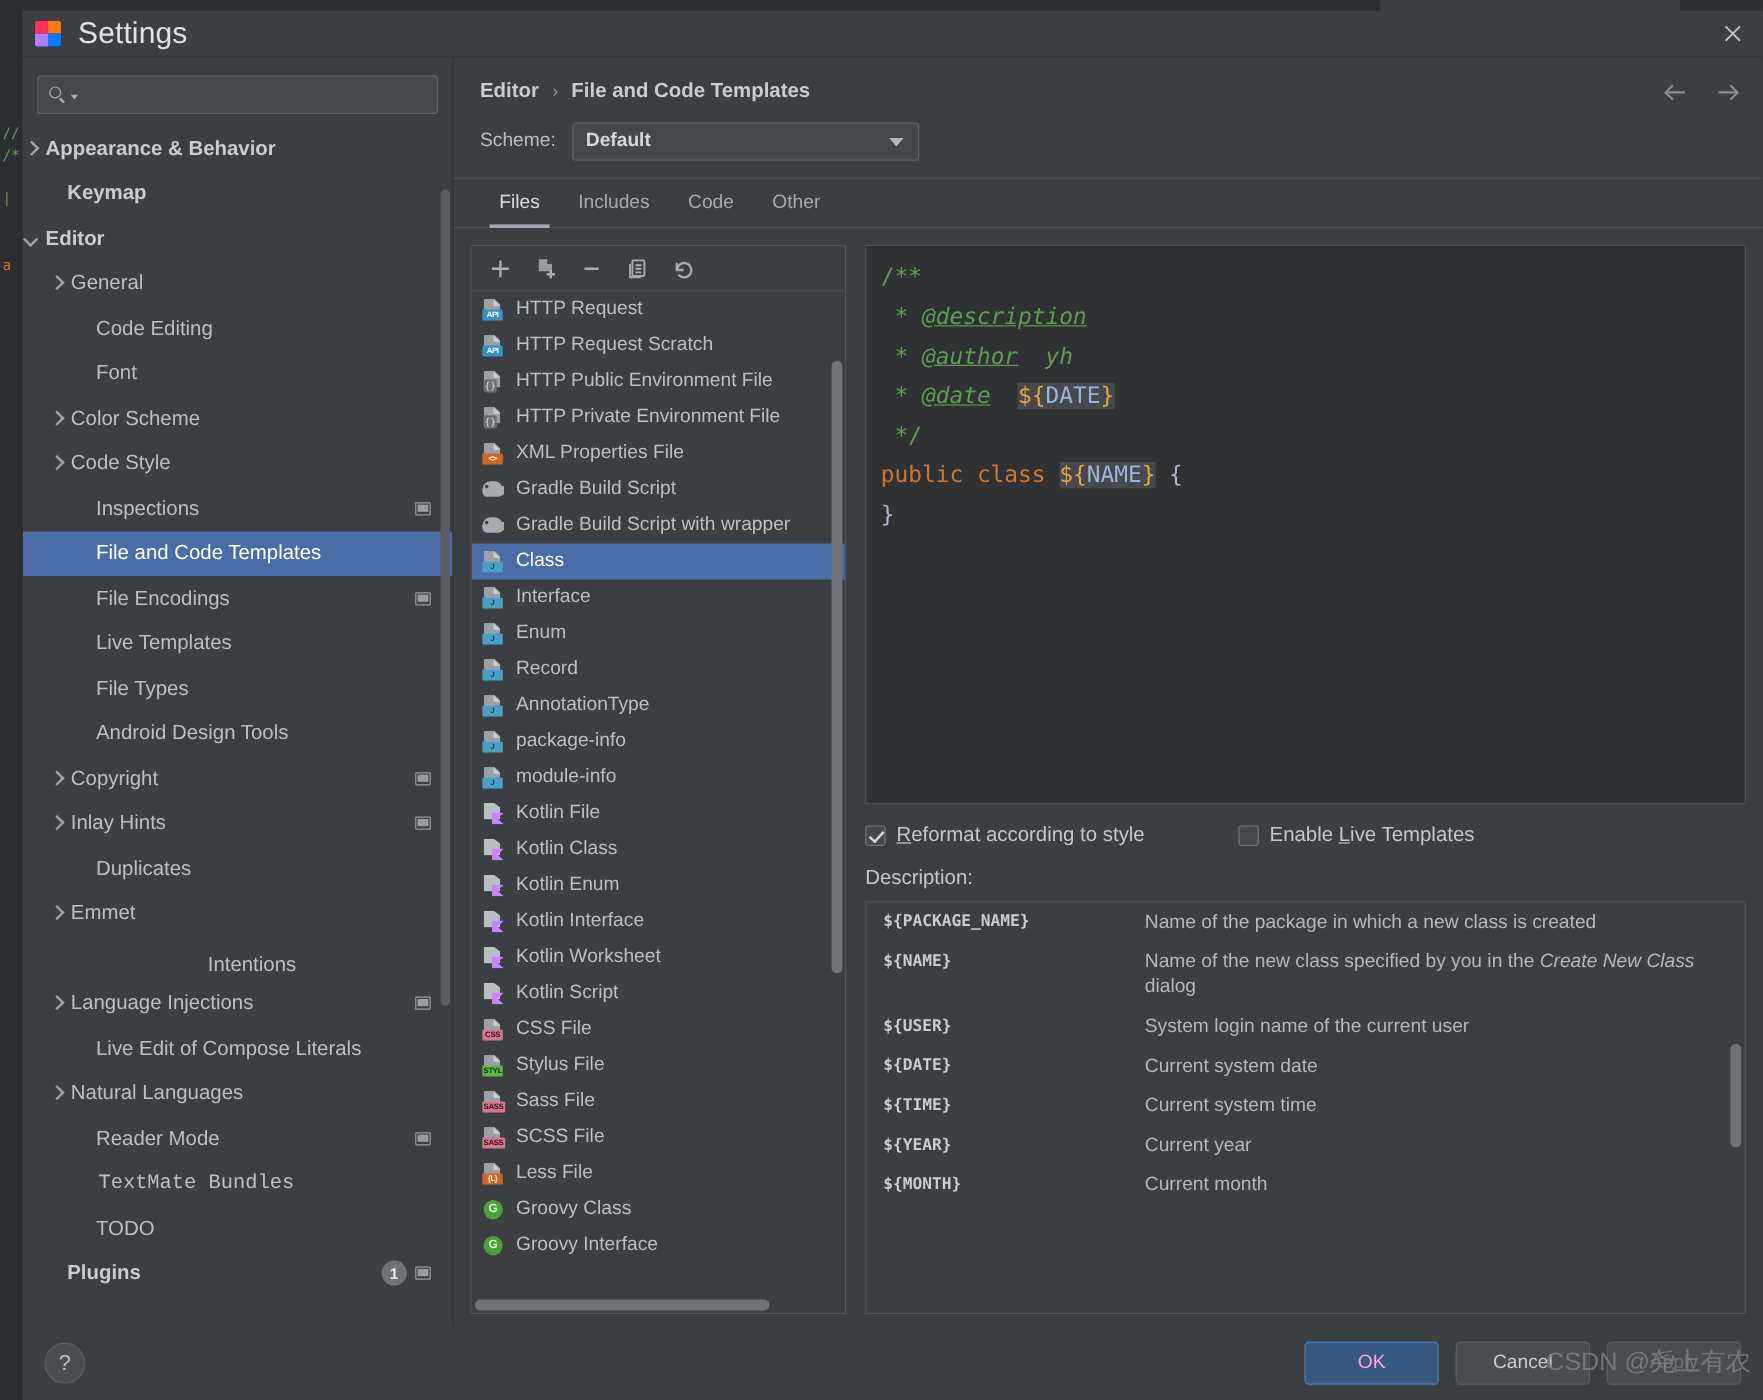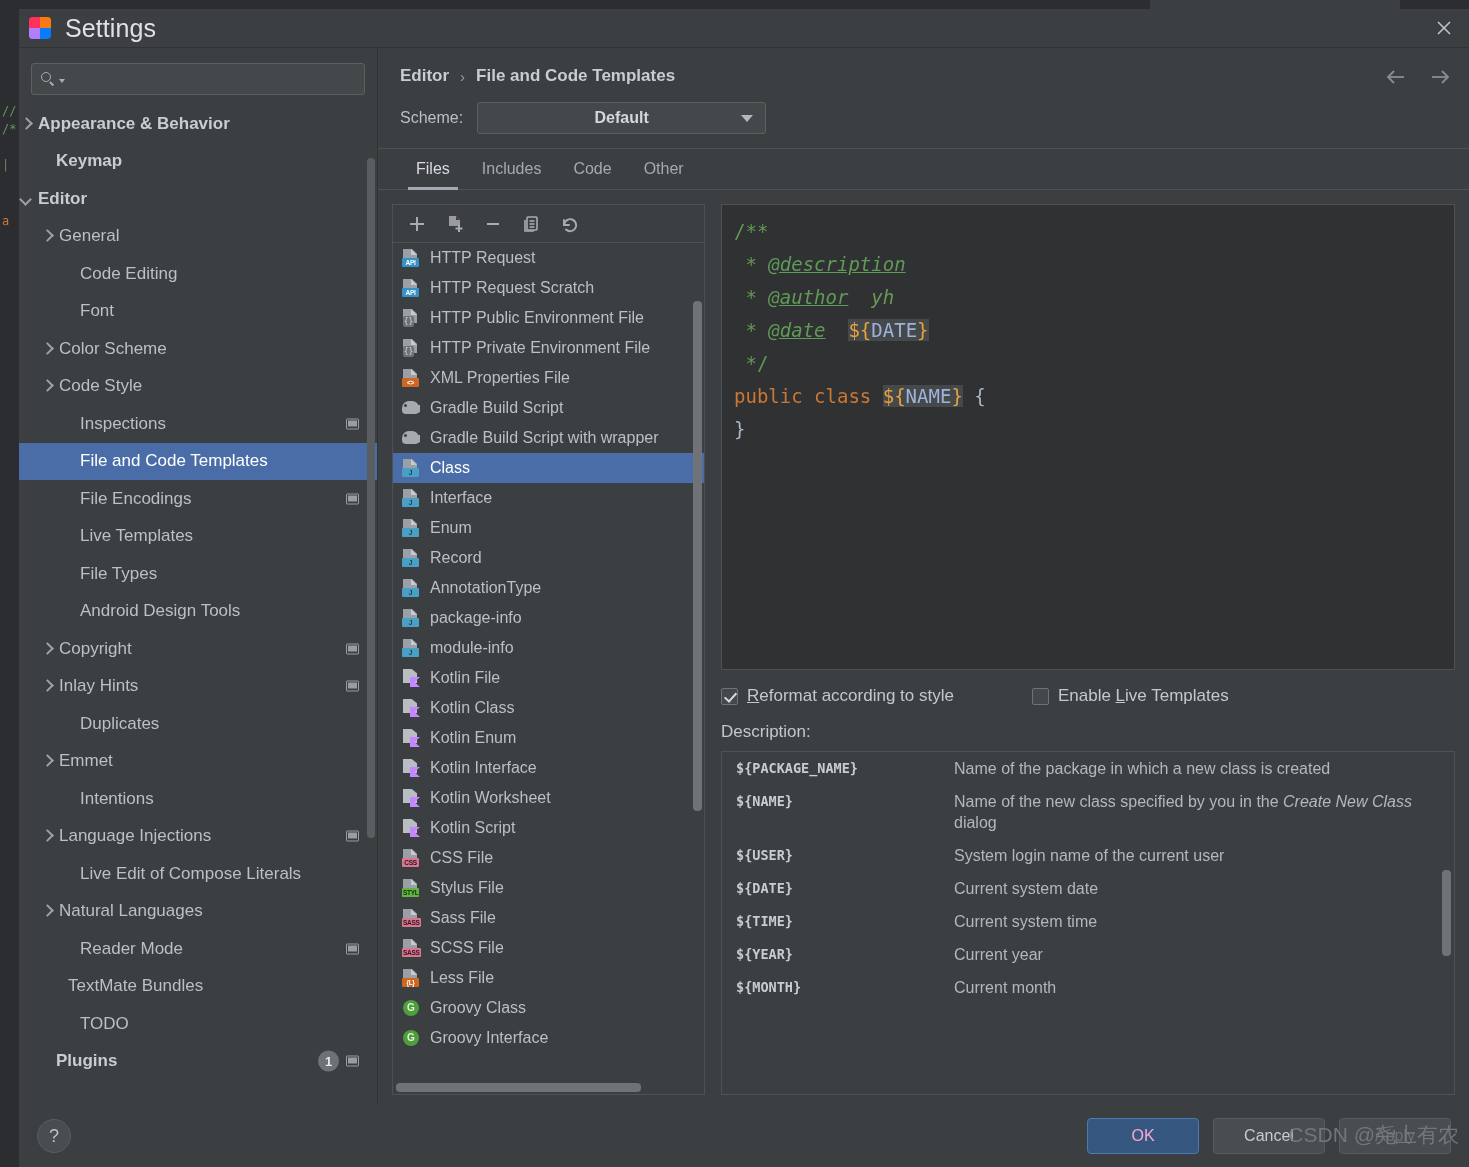--- a/index.html
+++ b/index.html
@@ -144,21 +144,21 @@
   .nav-arrows {
     position: absolute; right: 18px; top: 18px; display: flex; gap: 22px;
   }
   .nav-arrow { width: 22px; height: 22px; color: #8a8d91; cursor: pointer; }
 
   .scheme-row { display: flex; align-items: center; padding: 16px 22px 0 22px; }
   .scheme-label { font-size: 16px; color: #bcbfc4; margin-right: 14px; }
   .scheme-select {
     width: 289px; height: 32px; background: #45484a; border: 1px solid #5e6060;
     border-radius: 3px; display: flex; align-items: center; padding: 0 10px;
-    cursor: pointer; position: relative; justify-content: center;
+    cursor: pointer; position: relative;
   }
   .scheme-select .val { font-size: 16px; font-weight: bold; color: #d4d7db; }
   .scheme-select .chev {
     position: absolute; right: 12px; width: 0; height: 0;
     border-left: 6px solid transparent; border-right: 6px solid transparent;
     border-top: 7px solid #b4b7bb;
   }
 
   .tabs-wrap { margin-top: 14px; border-top: 1px solid #4e5254; }
   .tabs { display: flex; padding-left: 22px; position: relative; }
@@ -454,21 +454,21 @@
               <span class="proj-badge"></span>
             </div>
             <div class="tree-item" style="padding-left: 42px;">
               <span class="arrow "></span>
               <span class="lbl">Duplicates</span>
             </div>
             <div class="tree-item" style="padding-left: 21px;">
               <span class="arrow right"></span>
               <span class="lbl">Emmet</span>
             </div>
-            <div class="tree-item" style="padding-left: 42px;">
+            <div class="tree-item" style="padding-left: 42px; flex-direction: column;">
               <span class="arrow "></span>
               <span class="lbl">Intentions</span>
             </div>
             <div class="tree-item" style="padding-left: 21px;">
               <span class="arrow right"></span>
               <span class="lbl">Language Injections</span>
               <span class="proj-badge"></span>
             </div>
             <div class="tree-item" style="padding-left: 42px;">
               <span class="arrow "></span>
@@ -476,21 +476,21 @@
             </div>
             <div class="tree-item" style="padding-left: 21px;">
               <span class="arrow right"></span>
               <span class="lbl">Natural Languages</span>
             </div>
             <div class="tree-item" style="padding-left: 42px;">
               <span class="arrow "></span>
               <span class="lbl">Reader Mode</span>
               <span class="proj-badge"></span>
             </div>
-            <div class="tree-item" style="padding-left: 30px;">
+            <div class="tree-item" style="padding-left: 44px; font-family: Liberation Mono, monospace;">
               <span class="arrow "></span>
               <span class="lbl">TextMate Bundles</span>
             </div>
             <div class="tree-item" style="padding-left: 42px;">
               <span class="arrow "></span>
               <span class="lbl">TODO</span>
             </div>
             <div class="tree-item bold" style="padding-left: 18px;">
               <span class="arrow "></span>
               <span class="lbl">Plugins</span>

